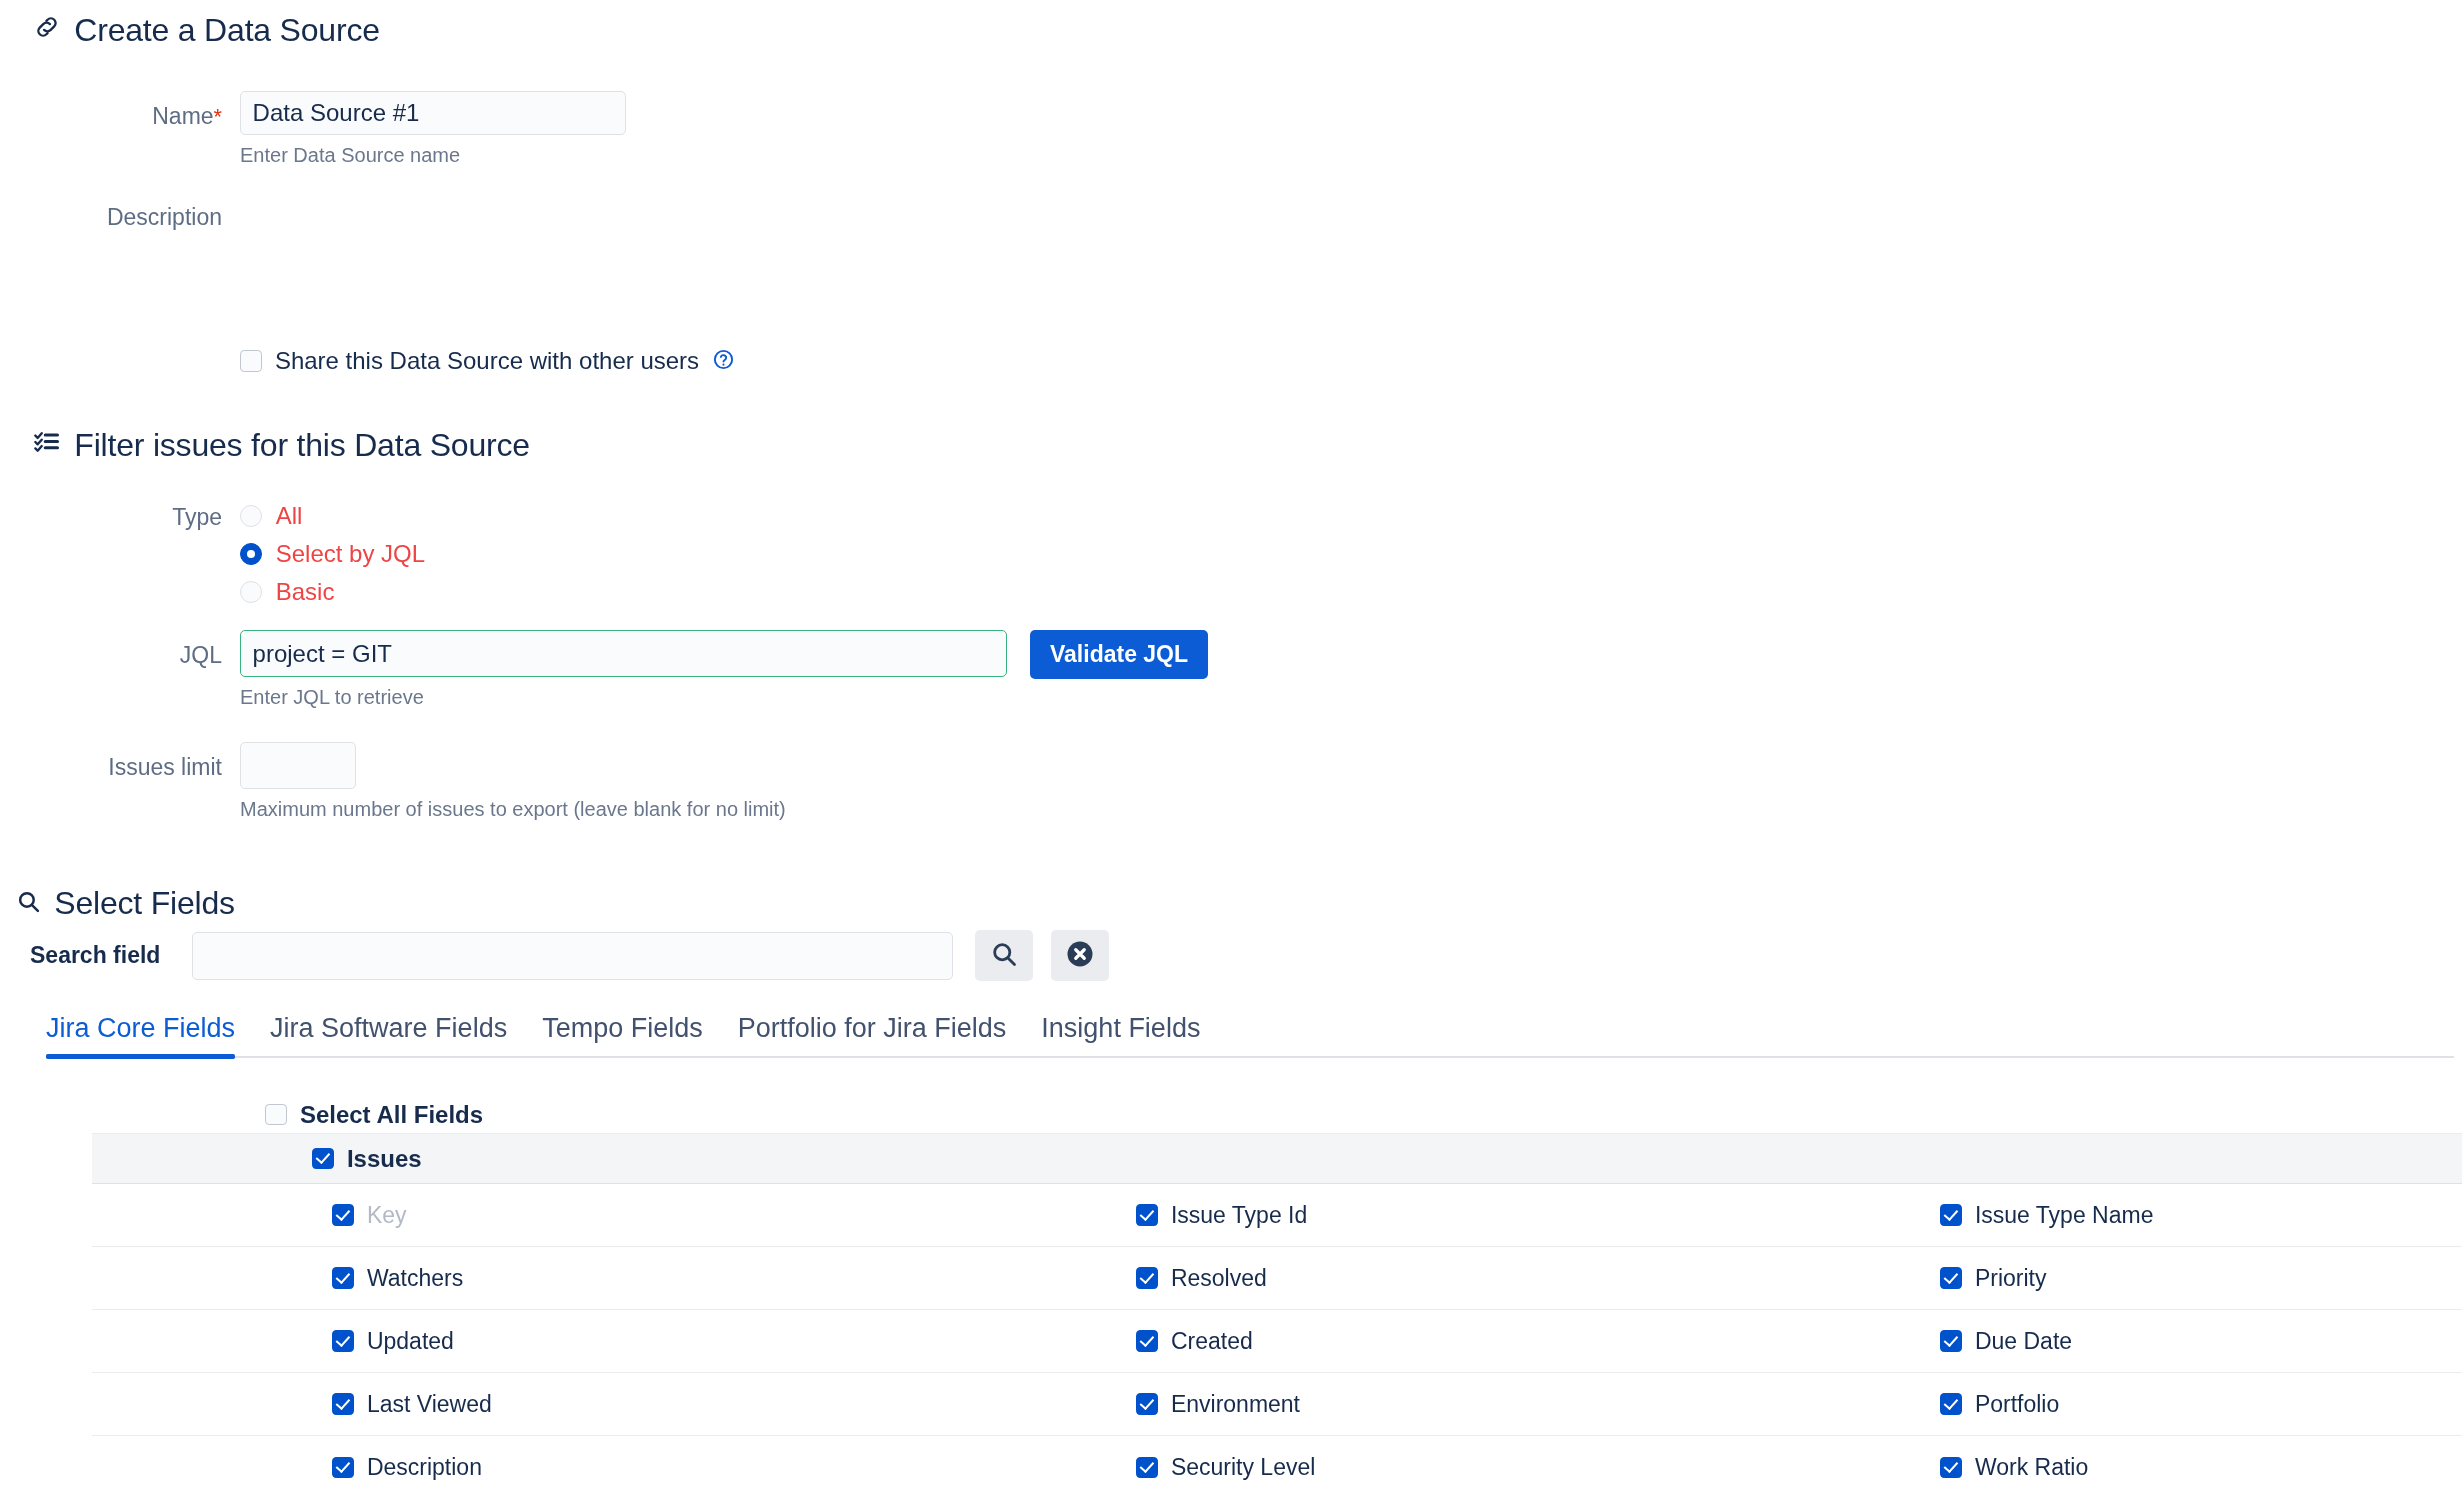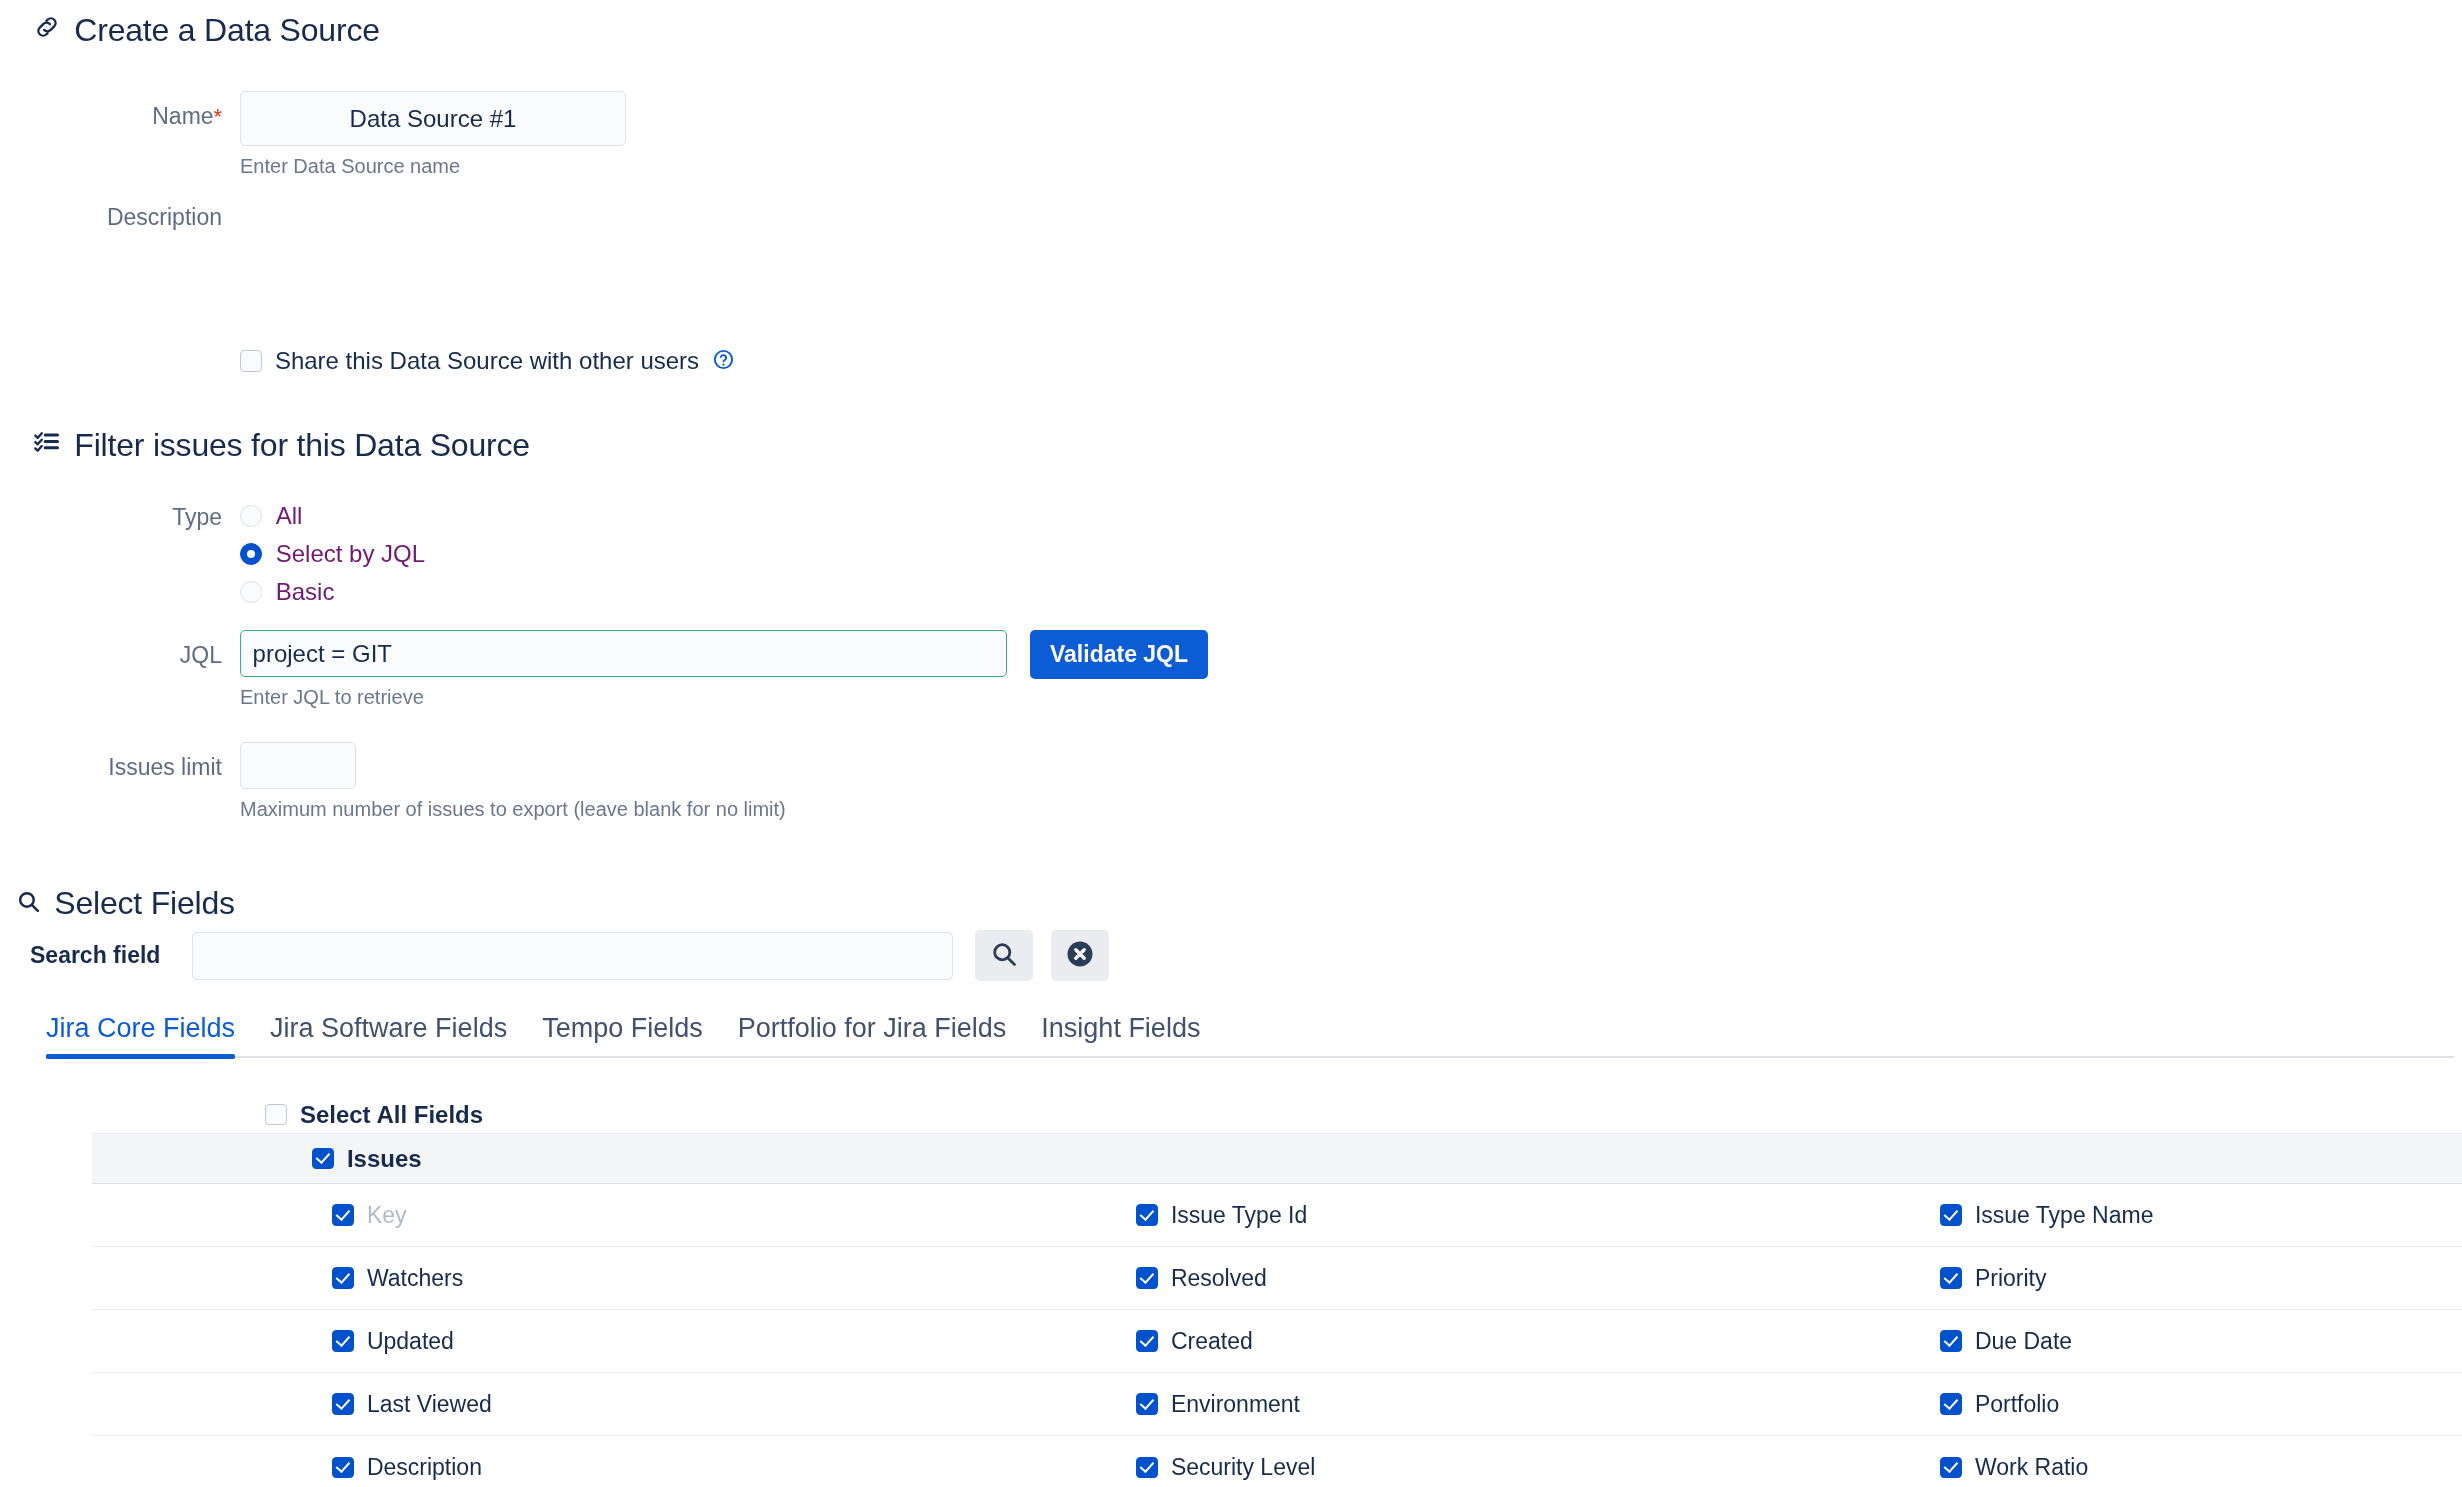--- a/index.html
+++ b/index.html
@@ -39,21 +39,21 @@
   .txt-input {
     border: 0.8px solid #DFE1E6;
     border-radius: 5px;
     background: #FAFBFC;
     color: #172B4D;
     font-family: "Liberation Sans", sans-serif;
     font-size: 24px;
     padding: 8.3px 11.6px;
     outline: none;
   }
-  .txt-input.name { width: 386px; height: 55px; text-align: center; }
+  .txt-input.name { width: 386px; height: 44px; }
   .txt-input.jql {
     width: 767px; height: 47px;
     border: 0.8px solid #36B37E;
     background: #FAFBFC;
   }
   .txt-input.limit { width: 116px; height: 47px; }
 
   .txt-area {
     width: 386px; height: 111px;
     border: 0.8px solid #DFE1E6;
@@ -119,21 +119,21 @@
   .radio.sel::after {
     content: "";
     position: absolute;
     left: 50%; top: 50%;
     width: 8.3px; height: 8.3px;
     margin: -4.1px 0 0 -4.1px;
     border-radius: 50%;
     background: #fff;
   }
   .opt-row { display: flex; align-items: center; gap: 13.3px; height: 38px; }
-  .opt-row .opt-label { color: #701a75; font-size: 24px; }
+  .opt-row .opt-label { color: #ef4444; font-size: 24px; }
 
   
   .btn-primary {
     background: #0B5CD5;
     color: #ffffff;
     border: none;
     border-radius: 5px;
     font-family: "Liberation Sans", sans-serif;
     font-size: 23px;
     font-weight: bold;

